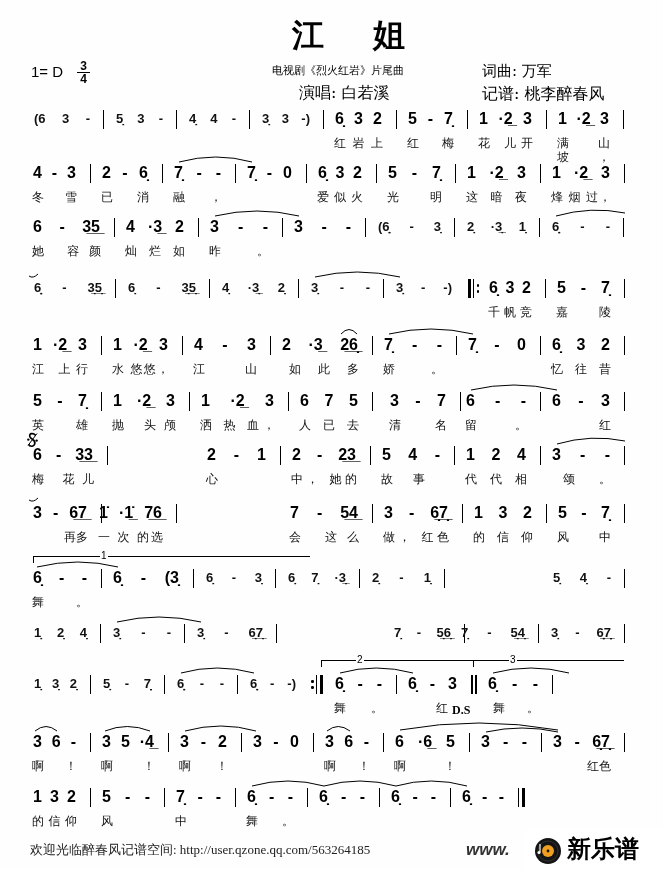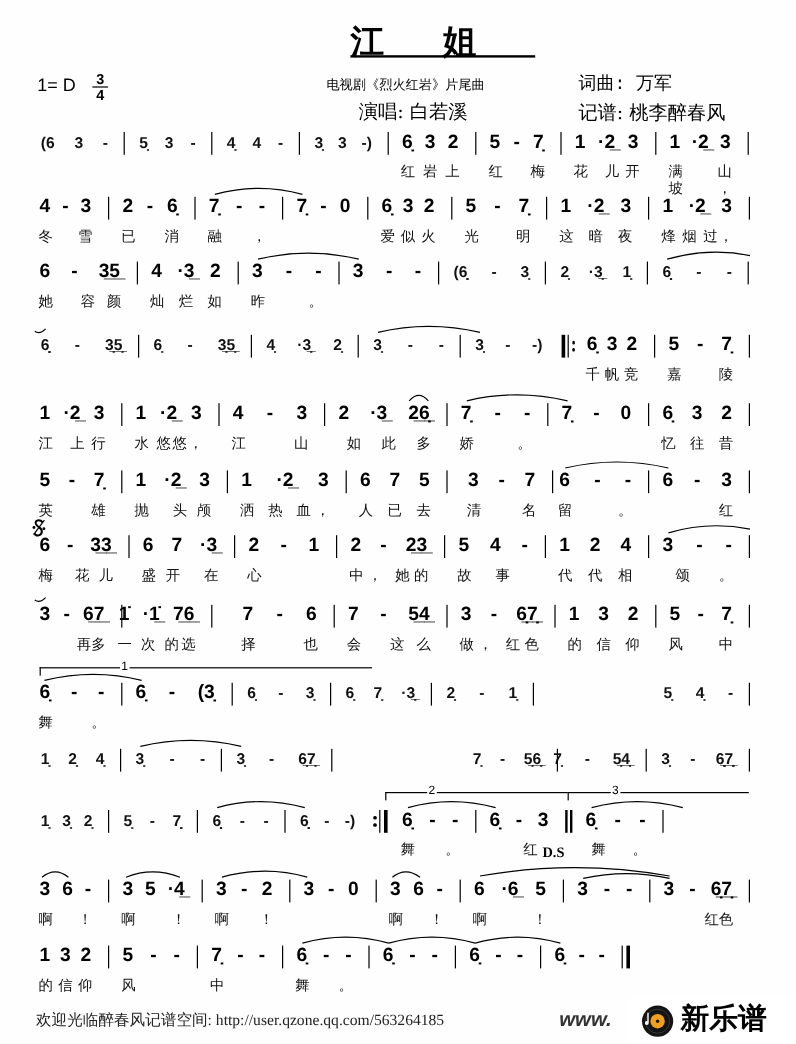--- a/index.html
+++ b/index.html
@@ -1,18 +1,18 @@
 <!DOCTYPE html>
 <html><head>
 <meta charset="utf-8">
 <style>
   html,body{margin:0;padding:0;background:#ffffff;}
   #page{position:relative;width:663px;height:870px;background:#fefefe;overflow:hidden;color:#000;font-family:"Liberation Sans",sans-serif;}
   .abs{position:absolute;}
-  .title{left:292px;top:16px;font-family:"DejaVu Serif",serif;font-weight:bold;font-size:28px;line-height:38px;letter-spacing:49px;white-space:nowrap;text-decoration:underline;}
+  .title{left:292px;top:16px;font-family:"DejaVu Serif",serif;font-weight:bold;font-size:32px;line-height:38px;letter-spacing:49px;white-space:nowrap;}
   .key{left:31px;top:63px;font-family:"Liberation Sans",sans-serif;font-size:15px;line-height:18px;white-space:nowrap;}
   .timesig{left:77px;top:61px;width:13px;font-family:"Liberation Sans",sans-serif;font-weight:bold;font-size:12px;line-height:10px;text-align:center;}
   .timesig .num{display:block;border-bottom:1.2px solid #000;padding-bottom:1px;}
   .timesig .den{display:block;padding-top:1px;}
   .subtitle{left:272px;top:64px;font-family:"DejaVu Serif",serif;font-size:11px;line-height:13px;white-space:nowrap;}
   .credit{font-family:"DejaVu Serif",serif;font-size:15px;line-height:18px;white-space:nowrap;}
   .row{position:absolute;left:0;width:550px;height:46px;}
   .m{position:absolute;top:0;height:46px;}
   .m::after{content:"";position:absolute;right:0;top:3px;height:19px;border-right:1.4px solid #000;}
   .m.nb::after{display:none;}
@@ -36,21 +36,21 @@
 
 <div id="page">
 
   <div class="abs title">江姐</div>
   <div class="abs key">1= D</div>
   <div class="abs timesig">
     <span class="num">3</span>
     <span class="den">4</span>
   </div>
   <div class="abs subtitle">电视剧《烈火红岩》片尾曲</div>
-  <div class="abs credit" style="left:482px;top:62px;font-family:Liberation Mono, monospace;">词曲: 万军</div>
+  <div class="abs credit" style="left:482px;top:62px;">词曲: 万军</div>
   <div class="abs credit" style="left:299px;top:84px;font-size:16px;">演唱: 白若溪</div>
   <div class="abs credit" style="left:482px;top:85px;font-size:16px;">记谱: 桃李醉春风</div>
 
   <div class="row" style="top:107px">
     <div class="m s" style="left:22px;width:82px">
         <span class="n">(6 3 -</span>
       </div>
     <div class="m s" style="left:104px;width:73px">
         <span class="n">5̣ 3 -</span>
       </div>
@@ -238,24 +238,20 @@
     <line x1="2" y1="13.5" x2="11" y2="1.5" stroke="#000" stroke-width="1"></line>
     <circle cx="2.3" cy="7.6" r="1.2" fill="#000"></circle>
     <circle cx="10.6" cy="8.6" r="1.2" fill="#000"></circle>
   </svg>
 
   <div class="row" style="top:443px">
     <div class="m" style="left:22px;width:86px">
         <span class="n">6 - 3̲3̲</span>
         <span class="l">梅 花儿</span>
       </div>
-    <div class="m" style="left:108px;width:88px">
-        <span class="n">6 7 ·3̲</span>
-        <span class="l">盛开 在</span>
-      </div>
     <div class="m" style="left:196px;width:85px">
         <span class="n">2 - 1</span>
         <span class="l">心</span>
       </div>
     <div class="m" style="left:281px;width:90px">
         <span class="n">2 - 2̲3̲</span>
         <span class="l">中， 她的</span>
       </div>
     <div class="m" style="left:371px;width:84px">
         <span class="n">5 4 -</span>
@@ -272,24 +268,20 @@
   </div>
 
   <div class="row" style="top:501px">
     <div class="m" style="left:22px;width:80px">
         <span class="n">3 - 6̲7̲</span>
         <span class="l lr">再多</span>
       </div>
     <div class="m" style="left:88px;width:89px">
         <span class="n">1̇ ·1̲̇ 7̲6̲</span>
         <span class="l">一 次 的选</span>
-      </div>
-    <div class="m" style="left:191px;width:88px">
-        <span class="n">7 - 6</span>
-        <span class="l">择 也</span>
       </div>
     <div class="m" style="left:279px;width:94px">
         <span class="n">7 - 5̲4̲</span>
         <span class="l">会 这么</span>
       </div>
     <div class="m" style="left:373px;width:90px">
         <span class="n">3 - 6̲̣7̲̣</span>
         <span class="l">做， 红色</span>
       </div>
     <div class="m" style="left:463px;width:84px">

